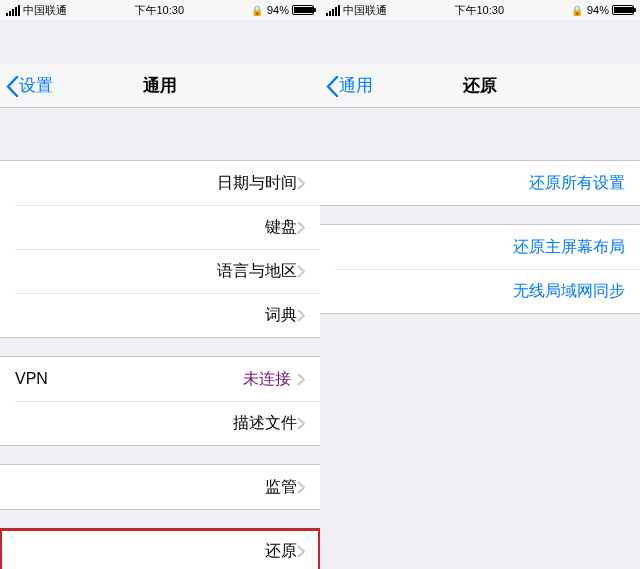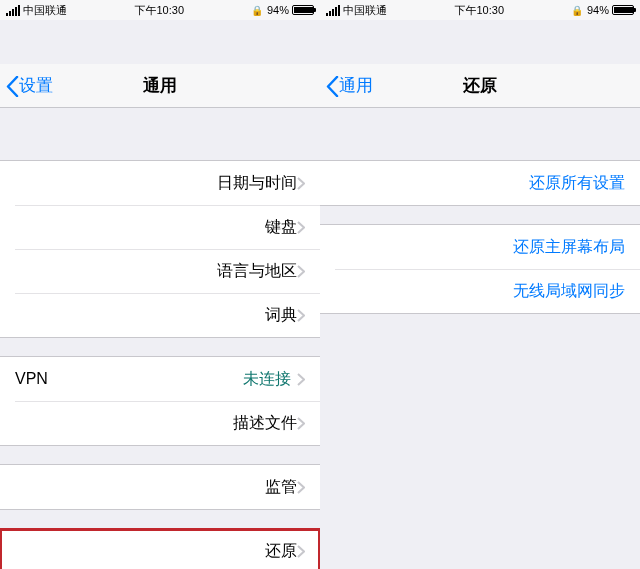--- a/index.html
+++ b/index.html
@@ -25,21 +25,21 @@
   .back svg { width: 13px; height: 21px; }
   .nav-title { margin: 0 auto; font-size: 17px; font-weight: 600; color: #000; }
 
   
   .content { flex: 1; overflow: hidden; }
   .group { margin-top: 18px; background: #fff; border-top: 1px solid #c8c7cc; border-bottom: 1px solid #c8c7cc; }
   .group:first-child { margin-top: 8px; }
   .cell { height: 44px; padding: 16px 15px; display: flex; align-items: center; justify-content: flex-end; font-size: 16px; color: #000; position: relative; }
   .cell + .cell::before { content: ""; position: absolute; left: 15px; right: 0; top: 0; height: 1px; background: #c8c7cc; transform: scaleY(0.5); }
   .cell.link { color: #007aff; }
-  .cell .value { color: #0f766e; font-size: 16px; margin-left: auto; margin-right: 6px; }
+  .cell .value { color: #701a75; font-size: 16px; margin-left: auto; margin-right: 6px; }
   .chev { color: #c7c7cc; }
   .chev svg { width: 8px; height: 13px; display: block; }
   .cell.hl { outline: 3px solid #c1272d; outline-offset: -2px; }
   .cell.interact { cursor: pointer; }
 </style>
 </head>
 <body>
 
 <div class="pane">
   <div class="status">

